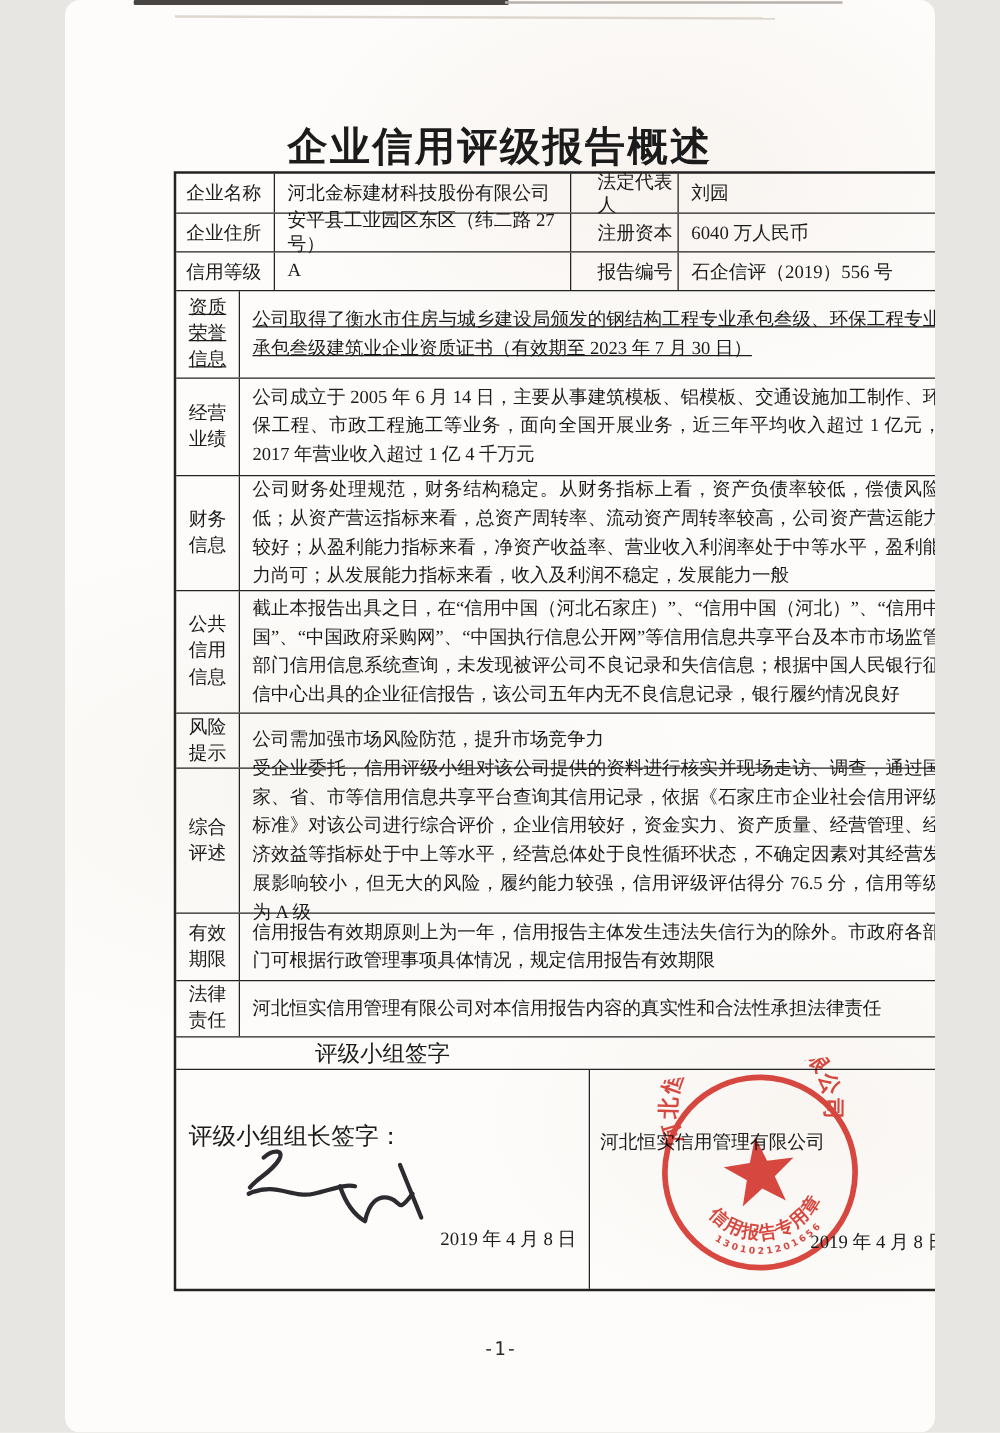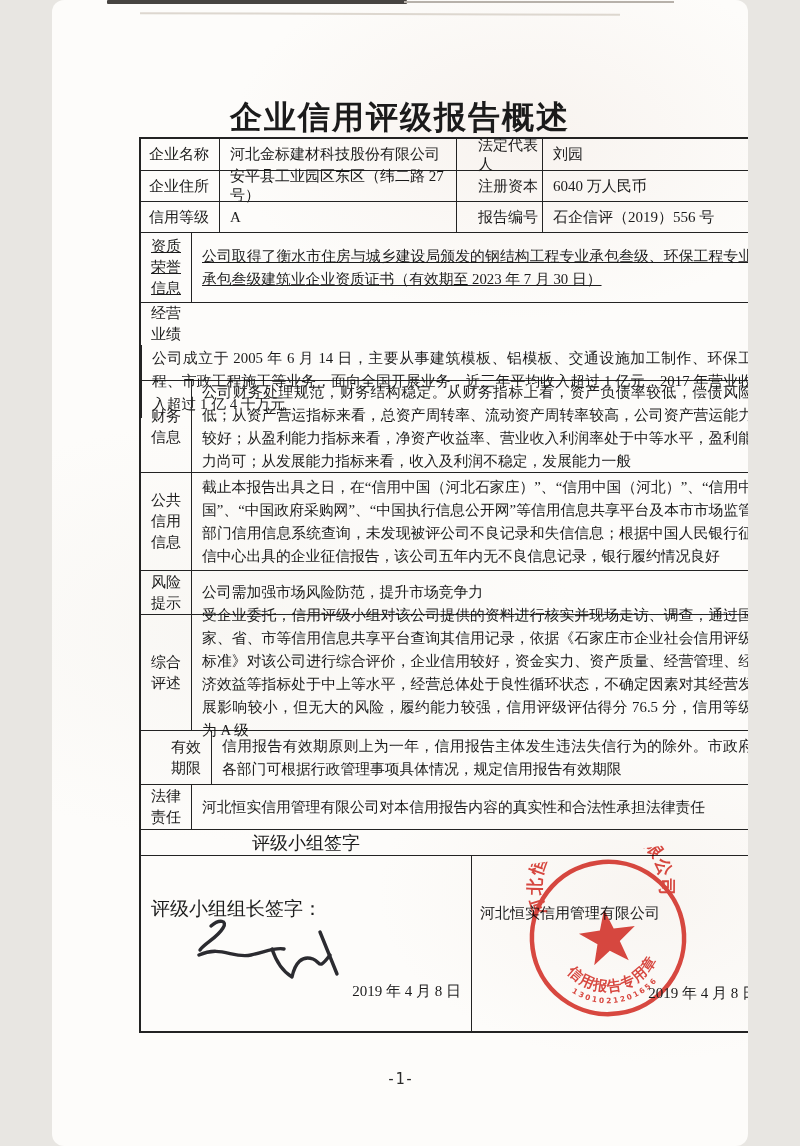--- a/index.html
+++ b/index.html
@@ -33,22 +33,22 @@
   
   .bi-right{flex:1;display:flex;flex-direction:column;}
   .bi-row{display:flex;border-top:1.5px solid #232323;height:31px;box-sizing:border-box;}
   .bi-row:first-child{border-top:none;}
   .bi-row .cell{height:100%;font-size:15px;}
   .w-flabel{width:78px;padding-left:8px;flex:none;border-left:none;}
   .w-val1{width:237px;padding-left:10px;flex:none;}
   .w-flabel2{width:86px;padding-left:21px;flex:none;}
   .w-val2{flex:1;padding-left:10px;}
 
-  .s0{height:70px;text-decoration:underline;} .s1{height:78px;flex-direction:column;} .s2{height:92px;} .s3{height:98px;}
-  .s4{height:44px;} .s5{height:116px;} .s6{height:54px;padding-left:20px;} .s7{height:45px;}
+  .s0{height:70px;text-decoration:underline;} .s1{height:78px;} .s2{height:92px;} .s3{height:98px;}
+  .s4{height:44px;} .s5{height:116px;} .s6{height:54px;} .s7{height:45px;}
 
   .sig-head{height:26px;}
   .sig-head .cell{justify-content:center;font-size:18px;}
   .sig-head .lcell{width:330px;flex:none;border-left:none;}
   .sig-head .rcell{flex:1;}
   .sig-body{height:176px;}
   .sig-body .lcell{width:330px;flex:none;border-left:none;position:relative;display:block;}
   .sig-body .rcell{flex:1;position:relative;display:block;}
 
   .leader-label{position:absolute;left:10px;top:40px;font-size:19px;}

